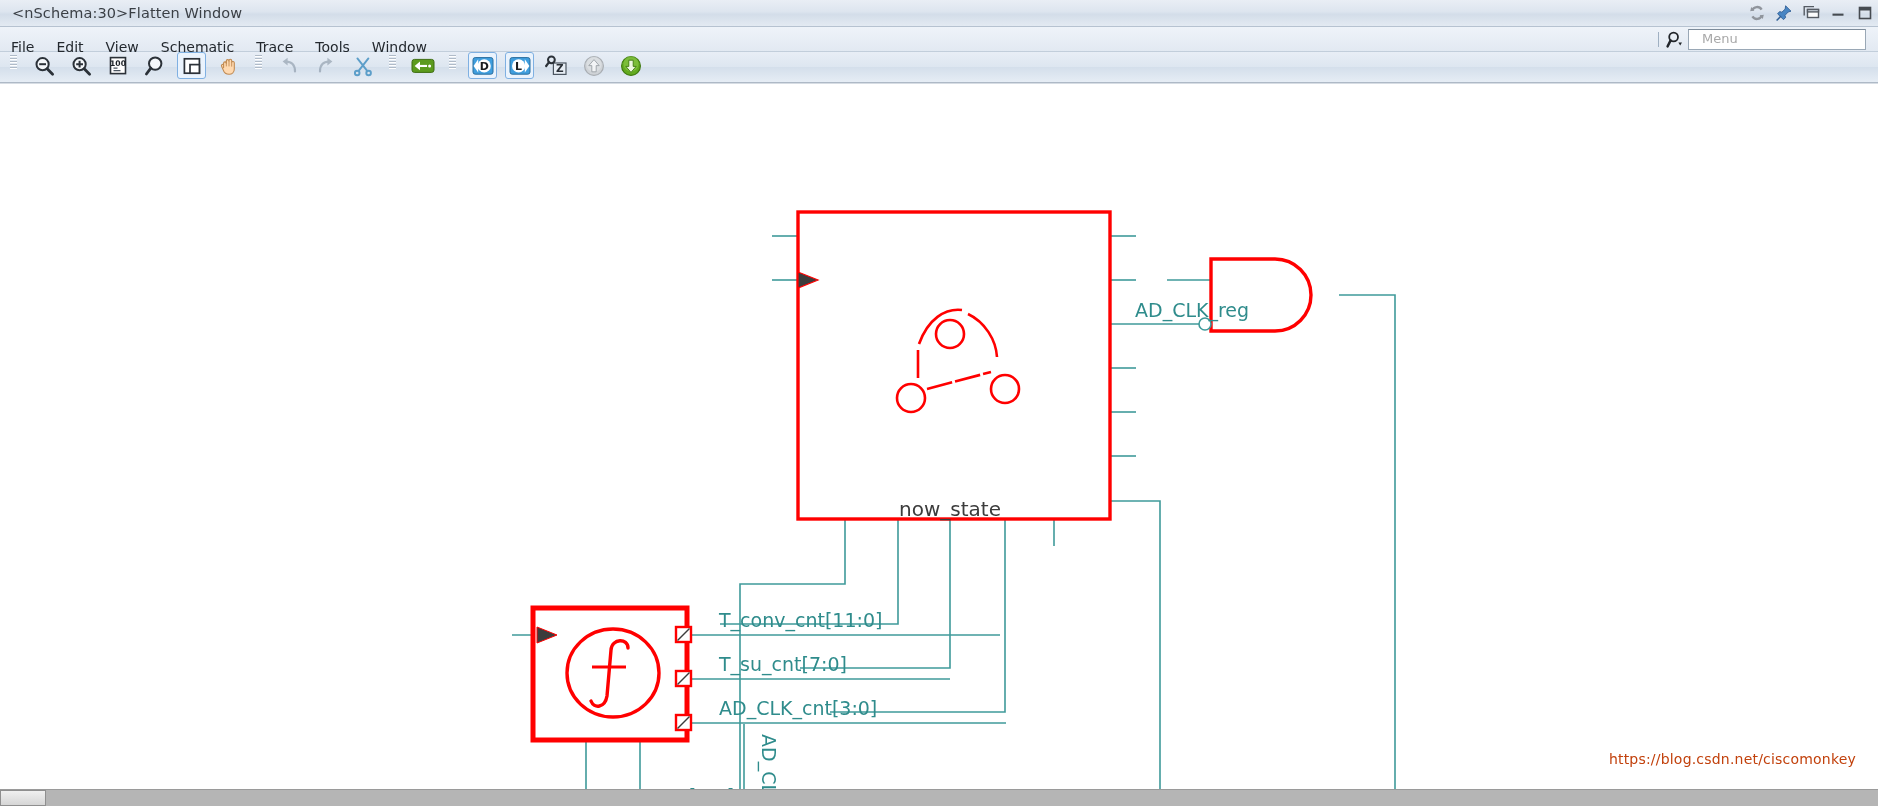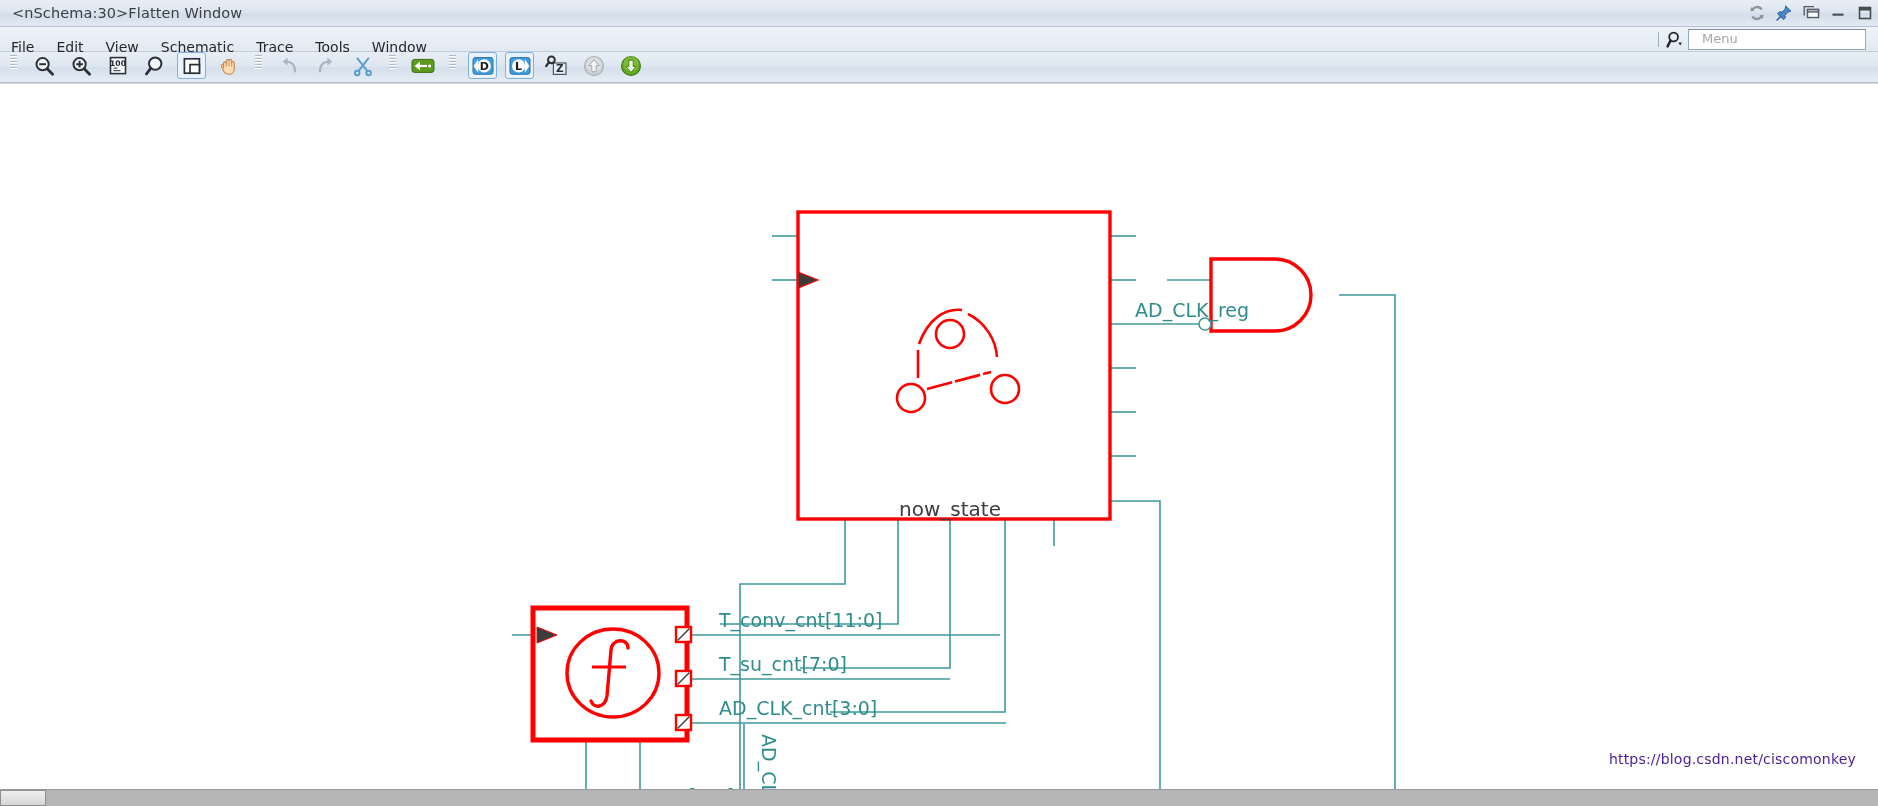--- a/index.html
+++ b/index.html
@@ -72,21 +72,21 @@
   .tbtn svg{display:block;}
   .tbtn.disabled{opacity:.45;}
 
   
   .canvas-wrap{
     flex:1 1 auto;position:relative;background:#ffffff;
     border-top:1px solid #d7dde4;overflow:hidden;
   }
   .schem{position:absolute;left:0;top:0;width:1878px;height:740px;}
   .watermark{
-    position:absolute;right:22px;bottom:22px;font-size:14px;color:#4c1d95;
+    position:absolute;right:22px;bottom:22px;font-size:14px;color:#c2410c;
     letter-spacing:.2px;user-select:none;white-space:nowrap;
   }
 
   
   .hscroll{
     height:16px;flex:0 0 16px;background:#b5b5b5;position:relative;
     border-top:1px solid #9a9a9a;display:flex;align-items:stretch;
   }
   .hscroll .thumb{
     width:44px;background:linear-gradient(to bottom,#f0f0f0,#d6d6d6);

